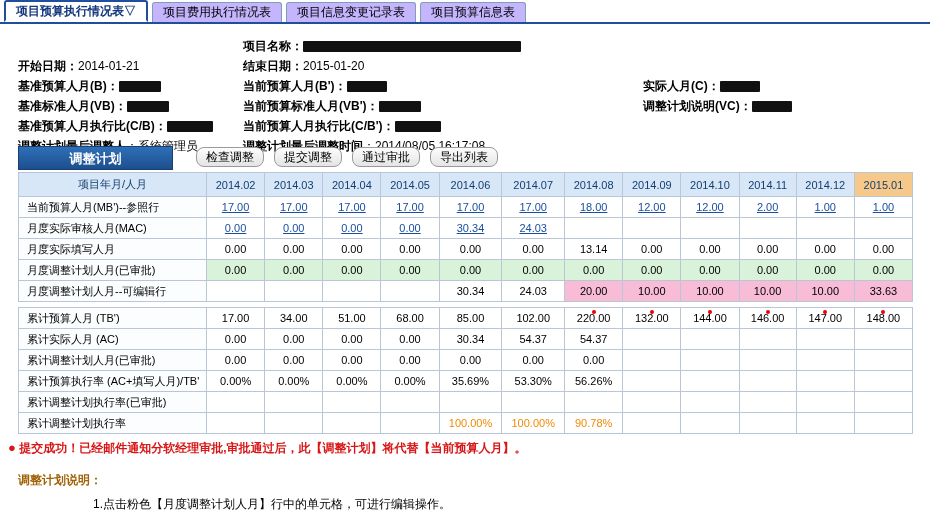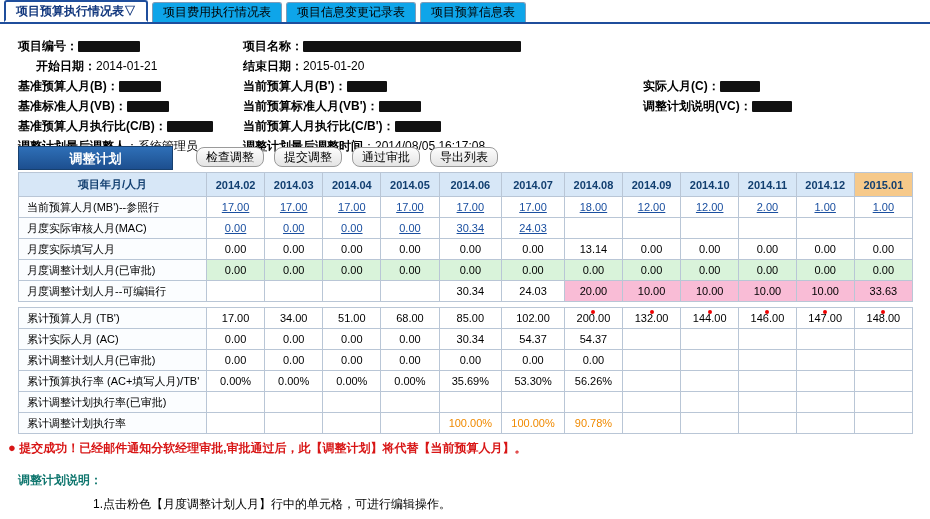--- a/index.html
+++ b/index.html
@@ -17,21 +17,21 @@
   
   .tabbar {
     position: absolute; left: 0; top: 0; width: 930px; height: 24px;
     border-bottom: 2px solid #1f4e9c;
     display: flex; align-items: flex-end; padding-left: 4px;
   }
   .tab {
     height: 20px; line-height: 19px;
     padding: 0 10px; margin-right: 4px;
     border: 1px solid #7f9db9; border-bottom: none;
-    background: #0ea5e9;
+    background: #c4b5fd;
     font-size: 12px; color: #000;
     border-radius: 3px 3px 0 0;
     white-space: nowrap;
     cursor: pointer;
   }
   .tab.active {
     background: #ffffff;
     border: 2px solid #1f4e9c; border-bottom: 2px solid #ffffff;
     font-weight: bold;
     color: #13387e;
@@ -82,21 +82,21 @@
     border: 1px solid #b9c6d6;
     height: 21px;
     text-align: center;
     padding: 0 3px;
     font-weight: normal;
     white-space: nowrap;
   }
   table.grid th {
     background: #d7e7f7;
     color: #123f70;
-    font-weight: bold;
+    font-weight: normal;
     height: 24px;
     font-size: 11px;
   }
   table.grid th.lastcol { background: #f6c98a; }
   table.grid td.rowlabel {
     text-align: left;
     padding-left: 8px;
     background: #fbfdff;
     width: 188px;
     font-size: 11px;
@@ -116,49 +116,46 @@
   .dotcell { border: none !important; height: 6px !important; padding: 0 !important; }
 
   
   .msg {
     position: absolute; left: 8px; top: 440px; width: 915px;
     font-size: 12px; color: #d81616; font-weight: bold;
   }
   .msg .bullet { color: #d81616; font-size: 13px; }
   .notes-title {
     position: absolute; left: 18px; top: 472px;
-    font-size: 12px; font-weight: bold; color: #0f766e;
+    font-size: 12px; font-weight: bold; color: #a16207;
   }
   .notes-line {
     position: absolute; left: 45px; top: 496px;
     font-size: 12px; color: #000; margin-left: 48px;
   }
 </style>
 </head>
 <body>
 
 <div id="root">
 
   <div class="tabbar">
     <div class="tab active">项目预算执行情况表▽</div>
     <div class="tab">项目费用执行情况表</div>
     <div class="tab">项目信息变更记录表</div>
     <div class="tab">项目预算信息表</div>
   </div>
 
   <div class="info">
 
-    <div class="info-row" style="left:18px; top:8px;">
-      <span class="lbl">项目编号：</span><span class="redact" style="width:62px;"></span>
-    </div>
     <div class="info-row" style="left:243px; top:8px;">
       <span class="lbl">项目名称：</span><span class="redact" style="width:218px;"></span>
     </div>
 
-    <div class="info-row" style="left:18px; top:28px;margin-left:18px;">
+    <div class="info-row" style="left:18px; top:28px;">
       <span class="lbl">开始日期：</span><span class="val">2014-01-21</span>
     </div>
     <div class="info-row" style="left:243px; top:28px;">
       <span class="lbl">结束日期：</span><span class="val">2015-01-20</span>
     </div>
 
     <div class="info-row" style="left:18px; top:48px;">
       <span class="lbl">基准预算人月(B)：</span><span class="redact" style="width:42px;"></span>
     </div>
     <div class="info-row" style="left:243px; top:48px;">
@@ -330,21 +327,21 @@
       </tr>
 
       <tr>
         <td class="rowlabel">累计预算人月 (TB')</td>
         <td>17.00</td>
         <td>34.00</td>
         <td>51.00</td>
         <td>68.00</td>
         <td>85.00</td>
         <td>102.00</td>
-        <td>200.00</td>
+        <td>220.00</td>
         <td>132.00</td>
         <td>144.00</td>
         <td>146.00</td>
         <td>147.00</td>
         <td>148.00</td>
       </tr>
 
       <tr>
         <td class="rowlabel">累计实际人月  (AC)</td>
         <td>0.00</td>

